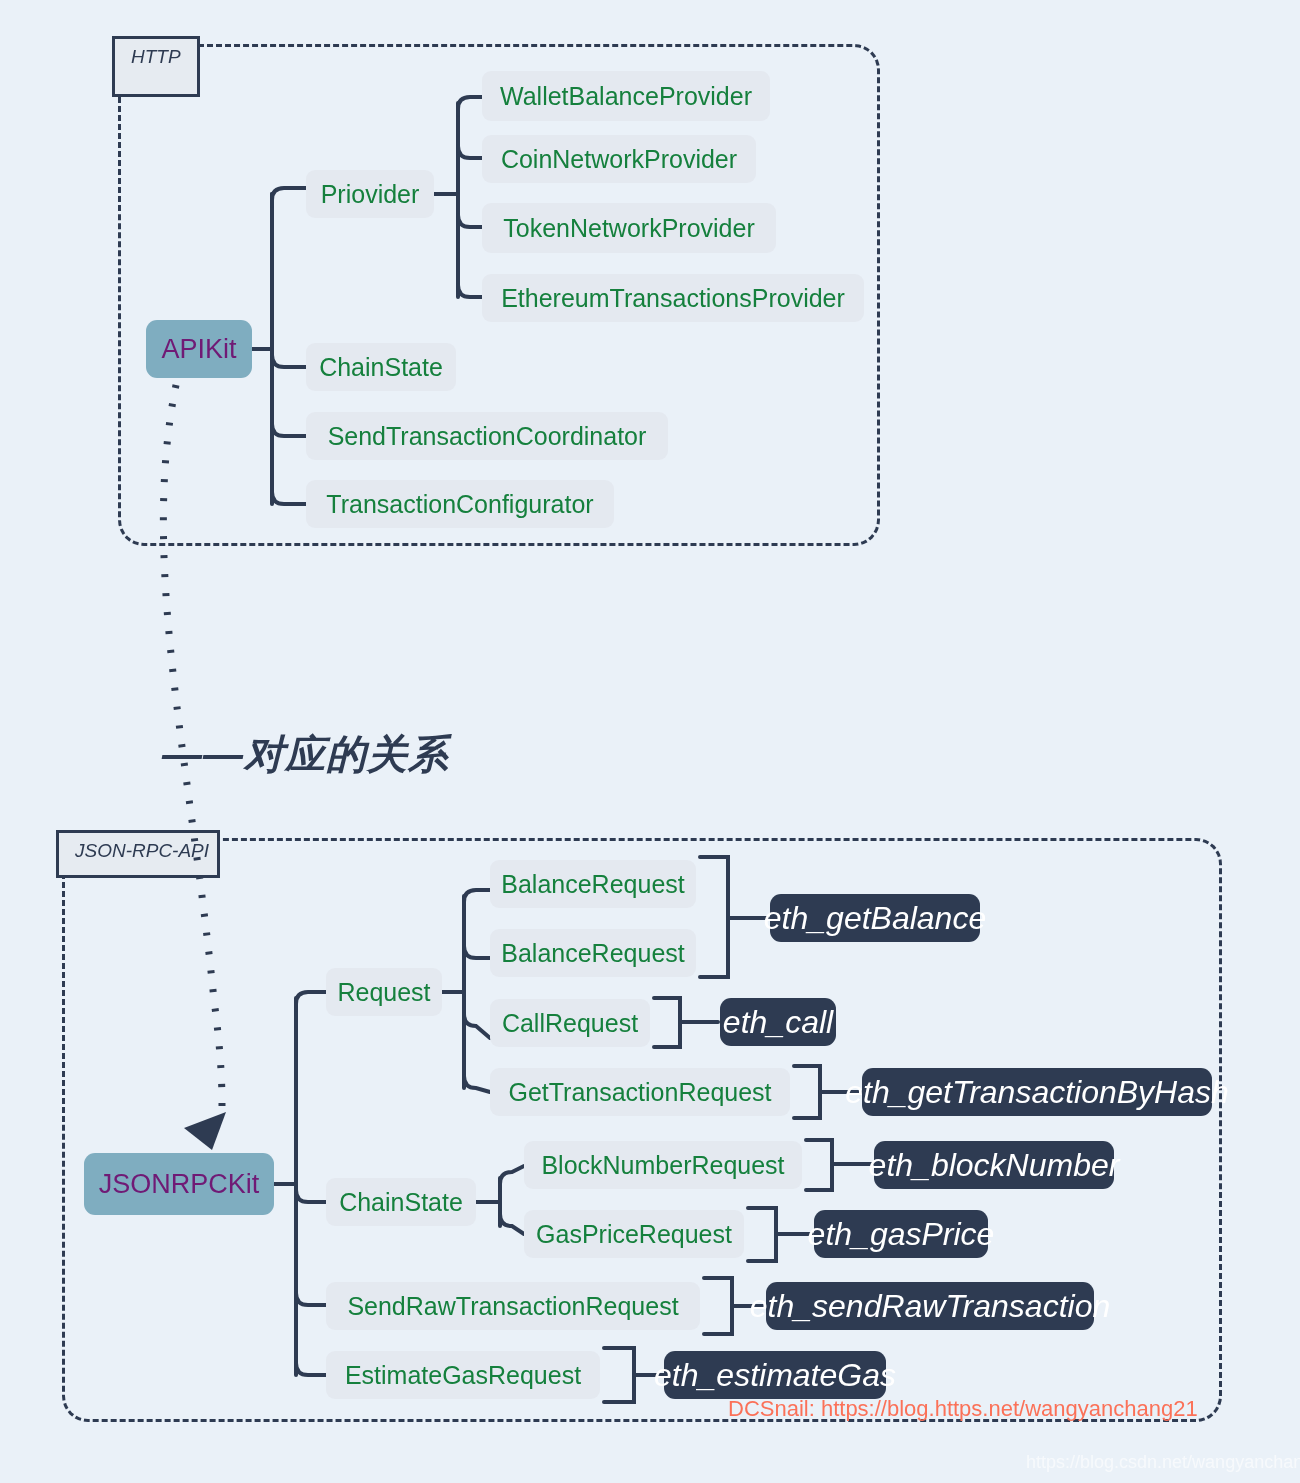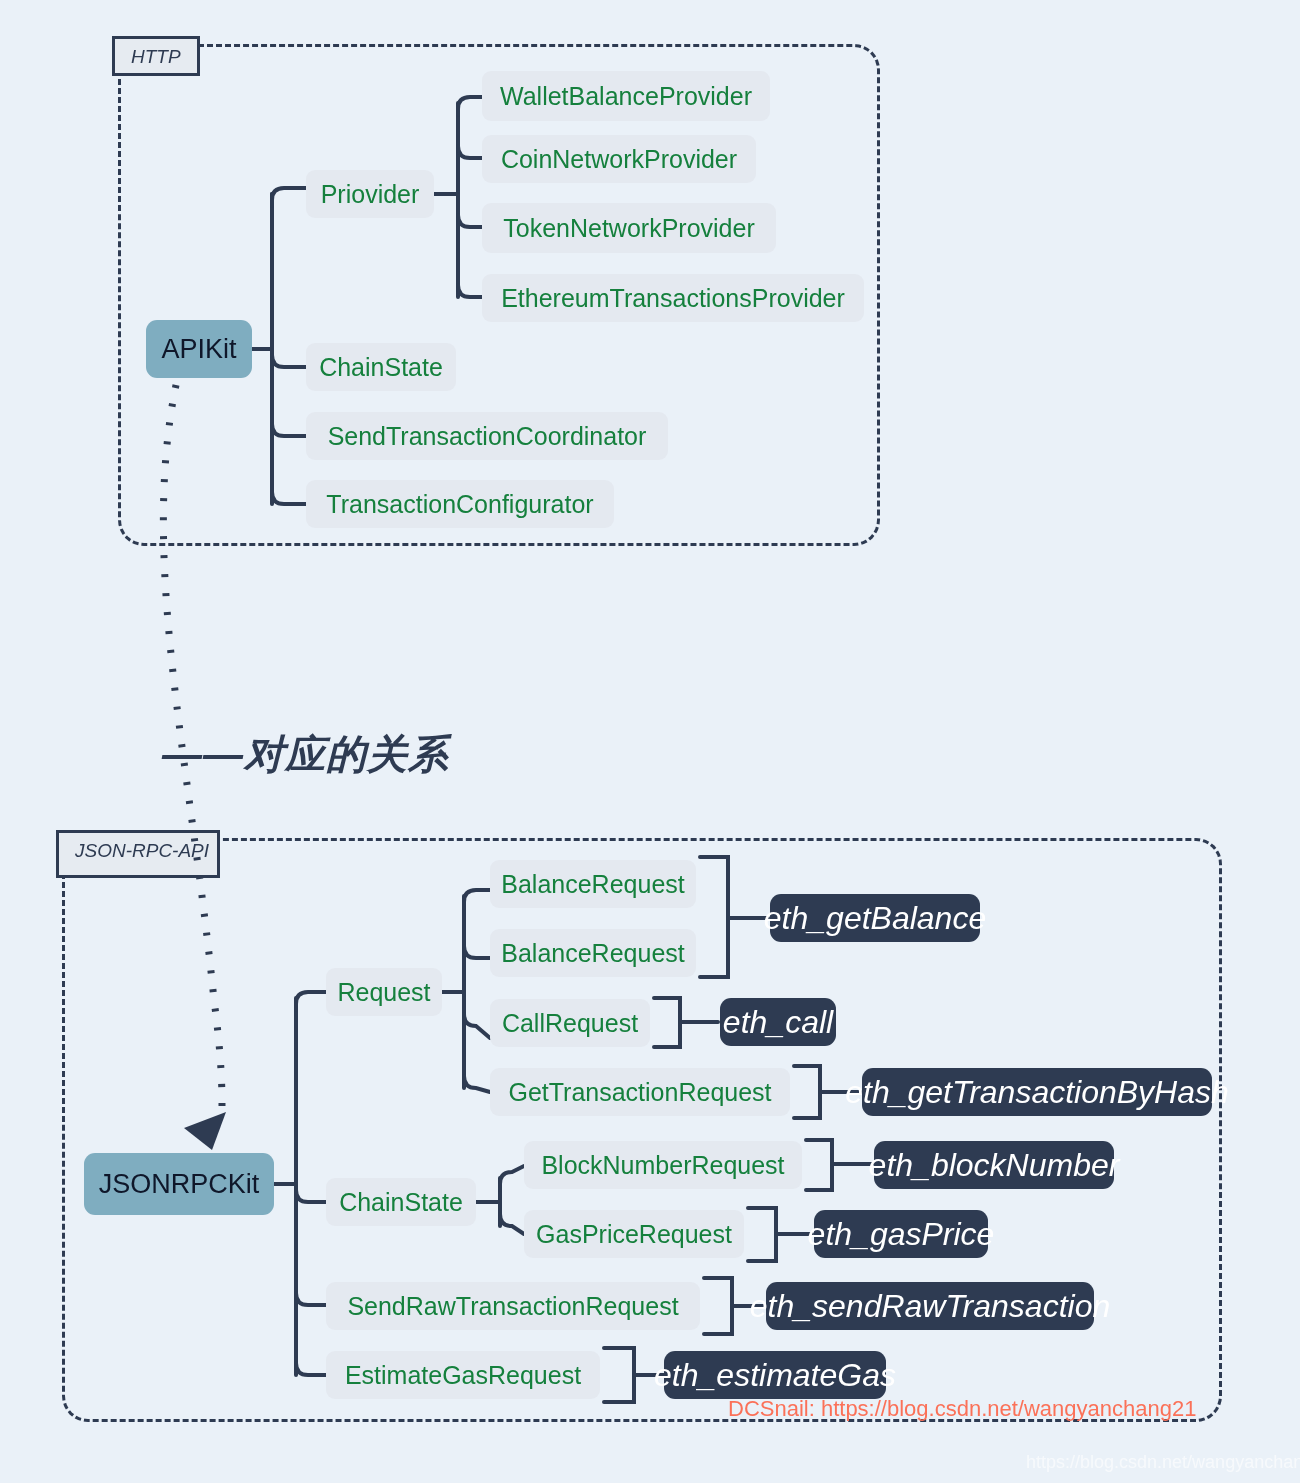--- a/index.html
+++ b/index.html
@@ -53,21 +53,21 @@
   }
   .node-plain {
     background: #e4e9f0;
     color: #15803d;
     border-radius: 9px;
     font-size: 25px;
     padding: 0 16px;
   }
   .node-root {
     background: #7fadc0;
-    color: #0f172a;
+    color: #701a75;
     border-radius: 11px;
     font-size: 27px;
     padding: 0 18px;
   }
   .node-eth {
     background: #2e3b52;
     color: #ffffff;
     border-radius: 11px;
     font-size: 32px;
     font-style: italic;
@@ -96,21 +96,21 @@
     opacity: 0.62;
     white-space: nowrap;
   }
 </style>
 </head>
 <body>
 
 <div id="canvas">
 
   <div class="group-box" style="left:118px; top:44px; width:762px; height:502px;"></div>
-  <div class="group-label" style="left:112px; top:36px; width:88px; height:40px;">HTTP</div>
+  <div class="group-label" style="left:112px; top:36px; width:88px; height:61px;">HTTP</div>
 
   <div class="group-box" style="left:62px; top:838px; width:1160px; height:584px;"></div>
   <div class="group-label" style="left:56px; top:830px; width:164px; height:48px;">JSON-RPC-API</div>
 
   <svg class="layer" viewBox="0 0 1300 1483">
     <g fill="none" stroke="#2e3b52" stroke-width="4" stroke-linecap="round">
 
       <path d="M252,349 L272,349"></path>
 
       <path d="M272,194 L272,504"></path>
@@ -218,16 +218,16 @@
   <div class="node node-plain" style="left:326px; top:1351px; width:274px; height:48px;">EstimateGasRequest</div>
 
   <div class="node node-eth" style="left:770px; top:894px; width:210px; height:48px;">eth_getBalance</div>
   <div class="node node-eth" style="left:720px; top:998px; width:116px; height:48px;">eth_call</div>
   <div class="node node-eth" style="left:862px; top:1068px; width:350px; height:48px;">eth_getTransactionByHash</div>
   <div class="node node-eth" style="left:874px; top:1141px; width:240px; height:48px;">eth_blockNumber</div>
   <div class="node node-eth" style="left:814px; top:1210px; width:174px; height:48px;">eth_gasPrice</div>
   <div class="node node-eth" style="left:766px; top:1282px; width:328px; height:48px;">eth_sendRawTransaction</div>
   <div class="node node-eth" style="left:664px; top:1351px; width:222px; height:48px;">eth_estimateGas</div>
 
-  <div class="wm-red" style="left:728px; top:1396px;">DCSnail: https://blog.csdn.net/wangyanchang21</div>
+  <div class="wm-red" style="left:728px; top:1396px;">DCSnail: https://blog.https.net/wangyanchang21</div>
   <div class="wm-faint" style="left:1026px; top:1452px;">https://blog.csdn.net/wangyanchang21</div>
 
 </div>
 
 </body></html>

